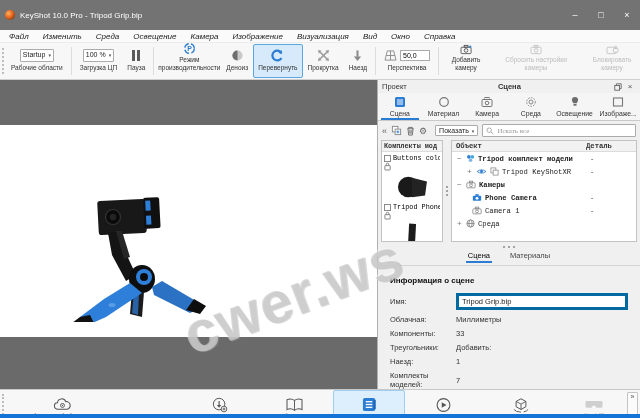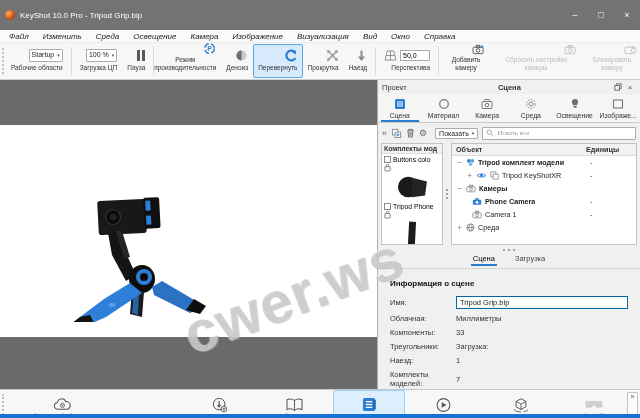--- a/index.html
+++ b/index.html
@@ -19,21 +19,21 @@
   
   .menubar { height: 13px; background: #fafafa; display: flex; align-items: center; padding: 0 2px;
              border-bottom: 1px solid #ececec; }
   .menu-item { font-size: 8px; color: #1a1a1a; padding: 0 7px; line-height: 13px; white-space: nowrap; font-style: italic; }
 
   
   .toolbar { height: 37px; background: #f7f7f7; border-bottom: 1px solid #cfcfcf; display: flex;
              align-items: stretch; padding: 1px 0 1px 1px; }
   .drag-handle { width: 4px; border-left: 2px dotted #bdbdbd; margin: 4px 2px 4px 1px; }
   .tb-sep { width: 1px; background: #dcdcdc; margin: 3px 3px; flex: none; }
-  .tb-item { display: flex; flex-direction: column; align-items: flex-end; justify-content: flex-end;
+  .tb-item { display: flex; flex-direction: column; align-items: center; justify-content: flex-end;
              padding: 2px 4px 6px; font-size: 6.5px; color: #333; text-align: center; line-height: 1.15;
              border: 1px solid transparent; border-radius: 2px; flex: none; }
   .tb-item .tb-icon { height: 15px; display: flex; align-items: center; justify-content: center; margin-bottom: 1px; }
   .tb-item.selected { background: #d6eafc; border-color: #5ca7e0; }
   .tb-item.disabled { color: #bcbcbc; }
   .tb-select { border: 1px solid #ababab; background: #fff; font-size: 7px; color: #222; padding: 1px 2px;
                display: flex; align-items: center; gap: 3px; border-radius: 1px; margin-bottom: 2px; }
   .tb-select .arr { font-size: 5px; color: #555; }
   .pause-bars { display: flex; gap: 2px; }
   .pause-bars i { width: 3px; height: 11px; background: #5a5a5a; }
@@ -61,21 +61,21 @@
   .pt-icon { color: #666; font-size: 9px; display: flex; align-items: center; }
   .show-btn { border: 1px solid #ababab; background: #fff; font-size: 7px; padding: 1px 3px; display: flex;
               align-items: center; gap: 3px; border-radius: 1px; color: #222; margin-left: 4px; }
   .show-btn .arr { font-size: 5px; color: #555; }
   .search-box { flex: 1; border: 1px solid #ababab; background: #fff; height: 13px; display: flex;
                 align-items: center; padding: 0 3px; gap: 3px; border-radius: 1px; }
   .search-box input { border: none; outline: none; flex: 1; font-size: 7px; color: #333; width: 10px;
                       font-family: Liberation Serif, serif; }
   .search-box input::placeholder { color: #999; }
 
-  .panel-lists { display: flex; height: 102px; padding: 0 3px; }
+  .panel-lists { display: flex; height: 102px; padding: 0 3px; font-family: Liberation Mono, monospace; }
   .msets { width: 62px; border: 1px solid #c3c3c3; background: #fff; font-size: 6.8px; overflow: hidden;
            display: flex; flex-direction: column; flex: none; }
   .msets-header { background: #f2f2f2; border-bottom: 1px solid #dcdcdc; padding: 1px 2px; font-weight: bold;
                   color: #333; white-space: nowrap; }
   .mset-item { padding: 2px 2px 0; }
   .mset-top { display: flex; align-items: center; gap: 2px; white-space: nowrap; overflow: hidden; }
   .chk { width: 7px; height: 7px; border: 1px solid #8a8a8a; background: #fff; flex: none; }
   .mset-thumb { display: flex; justify-content: center; }
   .vsplit { width: 8px; display: flex; flex-direction: column; align-items: center; justify-content: center; gap: 2px; }
   .vsplit i { width: 2px; height: 2px; background: #8a8a8a; border-radius: 50%; }
@@ -99,21 +99,21 @@
 
   .subtabs { display: flex; justify-content: center; gap: 16px; font-size: 7.5px; border-bottom: 1px solid #d5d5d5;
              padding-bottom: 3px; }
   .subtab { color: #444; padding: 0 2px 2px; position: relative; }
   .subtab.active { color: #000; }
   .subtab.active::after { content: ""; position: absolute; left: 0; right: 0; bottom: -1px; height: 2px; background: #2b7cd3; }
 
   .info { padding: 10px 12px 0; font-size: 7.5px; color: #333; }
   .info h3 { font-size: 8px; color: #111; margin-bottom: 8px; }
   .info-grid { display: grid; grid-template-columns: 66px 1fr; row-gap: 5px; align-items: center; }
-  .name-input { border: 1px solid #0369a1; background: #fff; font-size: 7.5px; padding: 1px 3px; width: 100%;
+  .name-input { border: 3px solid #0369a1; background: #fff; font-size: 7.5px; padding: 1px 3px; width: 100%;
                 font-family: "Liberation Sans", sans-serif; color: #222; }
 
   
   .dock { height: 37px; background: #f7f7f7; border-top: 1px solid #c9c9c9; display: flex; align-items: stretch;
           padding: 0 1px; }
   .dock-item { display: flex; flex-direction: column; align-items: center; justify-content: center; gap: 1px;
                font-size: 6.8px; color: #333; padding: 2px 6px 1px; border: 1px solid transparent;
                border-radius: 2px; position: relative; white-space: nowrap; }
   .dock-item.active { background: #ddeefc; border-color: #9ecdf0; }
   .dock-item.active::after { content: ""; position: absolute; left: 2px; right: 2px; bottom: 0; height: 2px;
@@ -449,21 +449,21 @@
 
         <div class="vsplit">
             <i></i>
             <i></i>
             <i></i>
           </div>
 
         <div class="otree">
           <div class="otree-header">
             <span class="oc1">Объект</span>
-            <span class="oc2">Единицы</span>
+            <span class="oc2">Деталь</span>
           </div>
 
           <div class="trow">
             <span class="texp">−</span>
             <span class="ticon">
               <svg viewBox="0 0 10 10" width="9" height="9">
                   <circle cx="3.2" cy="3.2" r="2" fill="#2b7cd3"></circle>
                   <circle cx="7" cy="3.2" r="2" fill="#45a7e0"></circle>
                   <circle cx="5" cy="7" r="2" fill="#7fb7e6"></circle>
                 </svg>
@@ -543,34 +543,34 @@
       </div>
 
       <div class="hsplit">
           <i></i>
           <i></i>
           <i></i>
         </div>
 
       <div class="subtabs">
         <span class="subtab active">Сцена</span>
-        <span class="subtab">Загрузка</span>
+        <span class="subtab">Материалы</span>
       </div>
 
       <div class="info">
         <h3>Информация о сцене</h3>
         <div class="info-grid">
           <span>Имя:</span>
           <input class="name-input" value="Tripod Grip.bip" style="">
           <span>Облачная:</span>
           <span>Миллиметры</span>
           <span>Компоненты:</span>
           <span>33</span>
           <span>Треугольники:</span>
-          <span>Загрузка:</span>
+          <span>Добавить:</span>
           <span>Наезд:</span>
           <span>1</span>
           <span>Комплекты моделей:</span>
           <span>7</span>
         </div>
       </div>
     </div>
   </div>
 
   <div class="dock">

